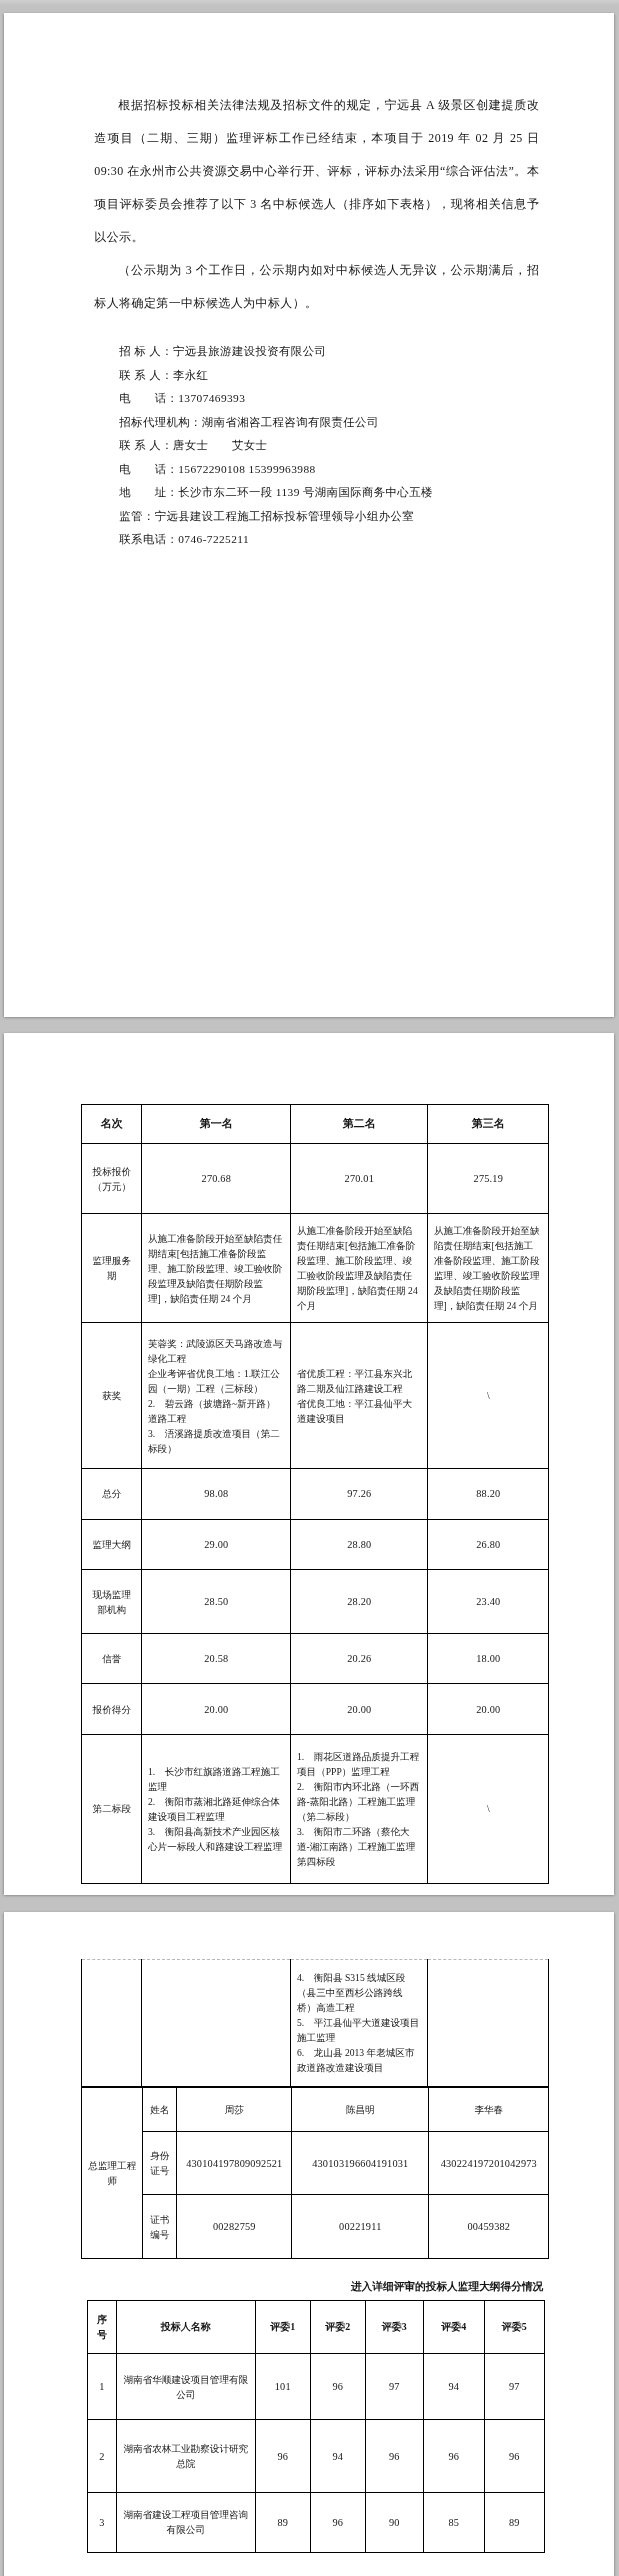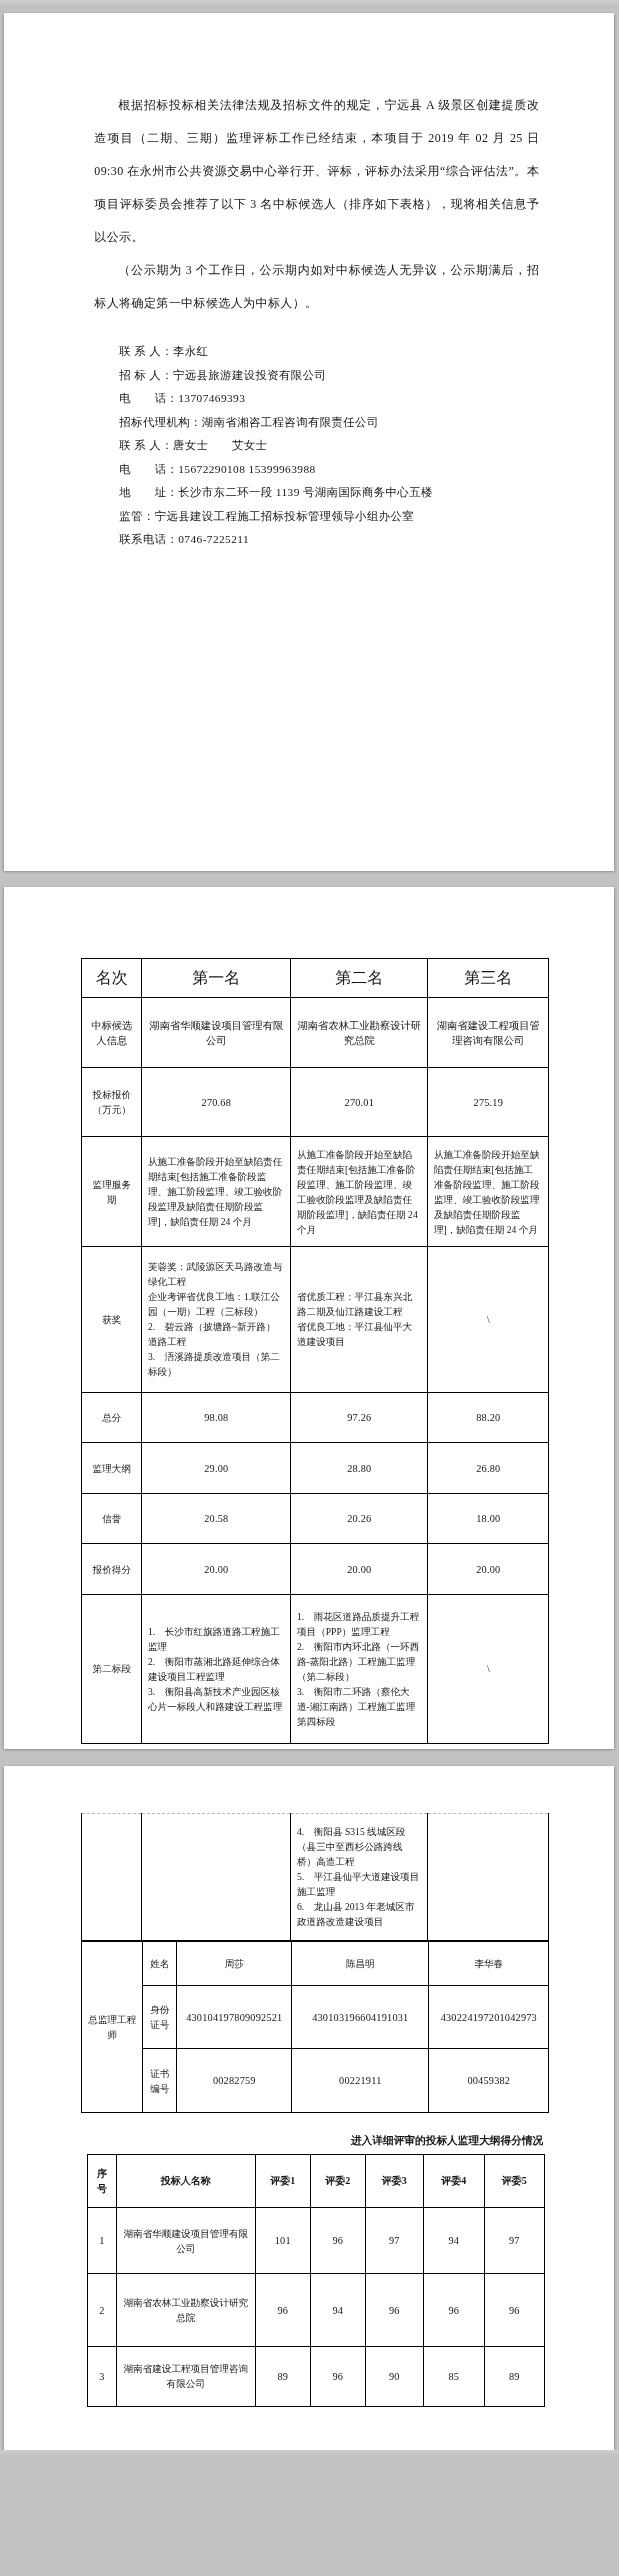--- a/index.html
+++ b/index.html
@@ -11,21 +11,21 @@
     color:#161616;
   }
   .page{
     width:610px;
     margin-left:4.3px;
     background:#ffffff;
     box-sizing:border-box;
     box-shadow:0 0.7px 2.8px rgba(0,0,0,.45);
     overflow:hidden;
   }
-  .page1{height:858px;margin-top:13px;margin-bottom:15.7px;padding-top:76px;}
+  .page1{height:1004px;margin-top:13px;margin-bottom:15.7px;padding-top:76px;}
   .page2{height:862px;margin-bottom:17px;padding-top:71px;}
   .page3{height:684px;padding-top:47px;}
 
   
   .para{
     width:445px;margin:0 0 0 90px;
     font-size:12px;line-height:33px;
     text-align:justify;text-indent:24px;
     letter-spacing:0.4px;
   }
@@ -41,21 +41,21 @@
     text-align:center;vertical-align:middle;
     word-break:break-all;overflow:hidden;
   }
   .pre{white-space:pre-line;}
   .left{text-align:left;}
   .num{font-size:10.3px;letter-spacing:0.2px;font-family:Liberation Serif, serif;}
 
   .t1{margin-left:77px;width:467px;}
   .t1 .c0{width:60px;}  .t1 .c1{width:149px;}
   .t1 .c2{width:137px;} .t1 .c3{width:121px;}
-  .rh-head td{height:33px;font-size:16px;}
+  .rh-head td{height:33px;font-size:11px;font-weight:bold;}
   .rh-cand td{height:63px;font-size:10.3px;}
   .rh-price td{height:63px;}
   .rh-period td{height:103px;}
   .rh-award td{height:139px;}
   .rh-score td{height:44px;}
   .rh-org td{height:57px;}
   .rh-sim td{height:142px;}
 
   .cont td{border-top:0.7px dashed #b9b9b9;}
   .cont td{height:121px;}
@@ -83,22 +83,22 @@
 </style>
 </head>
 <body>
 
 <div>
 
   <section class="page page1">
     <p class="para">根据招标投标相关法律法规及招标文件的规定，宁远县 A 级景区创建提质改造项目（二期、三期）监理评标工作已经结束，本项目于 2019 年 02 月 25 日 09:30 在永州市公共资源交易中心举行开、评标，评标办法采用“综合评估法”。本项目评标委员会推荐了以下 3 名中标候选人（排序如下表格），现将相关信息予以公示。</p>
     <p class="para">（公示期为 3 个工作日，公示期内如对中标候选人无异议，公示期满后，招标人将确定第一中标候选人为中标人）。</p>
     <div class="info">
+      <p>招 标 人：宁远县旅游建设投资有限公司</p>
       <p>联 系 人：李永红</p>
-      <p>招 标 人：宁远县旅游建设投资有限公司</p>
       <p>电　　话：13707469393</p>
       <p>招标代理机构：湖南省湘咨工程咨询有限责任公司</p>
       <p>联 系 人：唐女士　　艾女士</p>
       <p>电　　话：15672290108 15399963988</p>
       <p>地　　址：长沙市东二环一段 1139 号湖南国际商务中心五楼</p>
       <p>监管：宁远县建设工程施工招标投标管理领导小组办公室</p>
       <p>联系电话：0746-7225211</p>
     </div>
   </section>
 
@@ -110,26 +110,20 @@
           <col class="c2">
           <col class="c3">
         </colgroup>
       <tbody>
           <tr class="rh-head">
         <td>名次</td>
         <td>第一名</td>
         <td>第二名</td>
         <td>第三名</td>
       </tr>
-      <tr class="rh-cand">
-        <td>中标候选人信息</td>
-        <td>湖南省华顺建设项目管理有限公司</td>
-        <td>湖南省农林工业勘察设计研究总院</td>
-        <td>湖南省建设工程项目管理咨询有限公司</td>
-      </tr>
       <tr class="rh-price">
         <td>投标报价（万元）</td>
         <td class="num">270.68</td>
         <td class="num">270.01</td>
         <td class="num">275.19</td>
       </tr>
       <tr class="rh-period">
         <td>监理服务期</td>
         <td class="pre left">从施工准备阶段开始至缺陷责任期结束[包括施工准备阶段监理、施工阶段监理、竣工验收阶段监理及缺陷责任期阶段监理]，缺陷责任期 24 个月</td>
         <td class="pre left">从施工准备阶段开始至缺陷责任期结束[包括施工准备阶段监理、施工阶段监理、竣工验收阶段监理及缺陷责任期阶段监理]，缺陷责任期 24 个月</td>
@@ -150,20 +144,26 @@
         <td class="num">98.08</td>
         <td class="num">97.26</td>
         <td class="num">88.20</td>
       </tr>
       <tr class="rh-score">
         <td>监理大纲</td>
         <td class="num">29.00</td>
         <td class="num">28.80</td>
         <td class="num">26.80</td>
       </tr>
+      <tr class="rh-org">
+        <td>现场监理部机构</td>
+        <td class="num">28.50</td>
+        <td class="num">28.20</td>
+        <td class="num">23.40</td>
+      </tr>
       <tr class="rh-score">
         <td>信誉</td>
         <td class="num">20.58</td>
         <td class="num">20.26</td>
         <td class="num">18.00</td>
       </tr>
       <tr class="rh-score">
         <td>报价得分</td>
         <td class="num">20.00</td>
         <td class="num">20.00</td>

